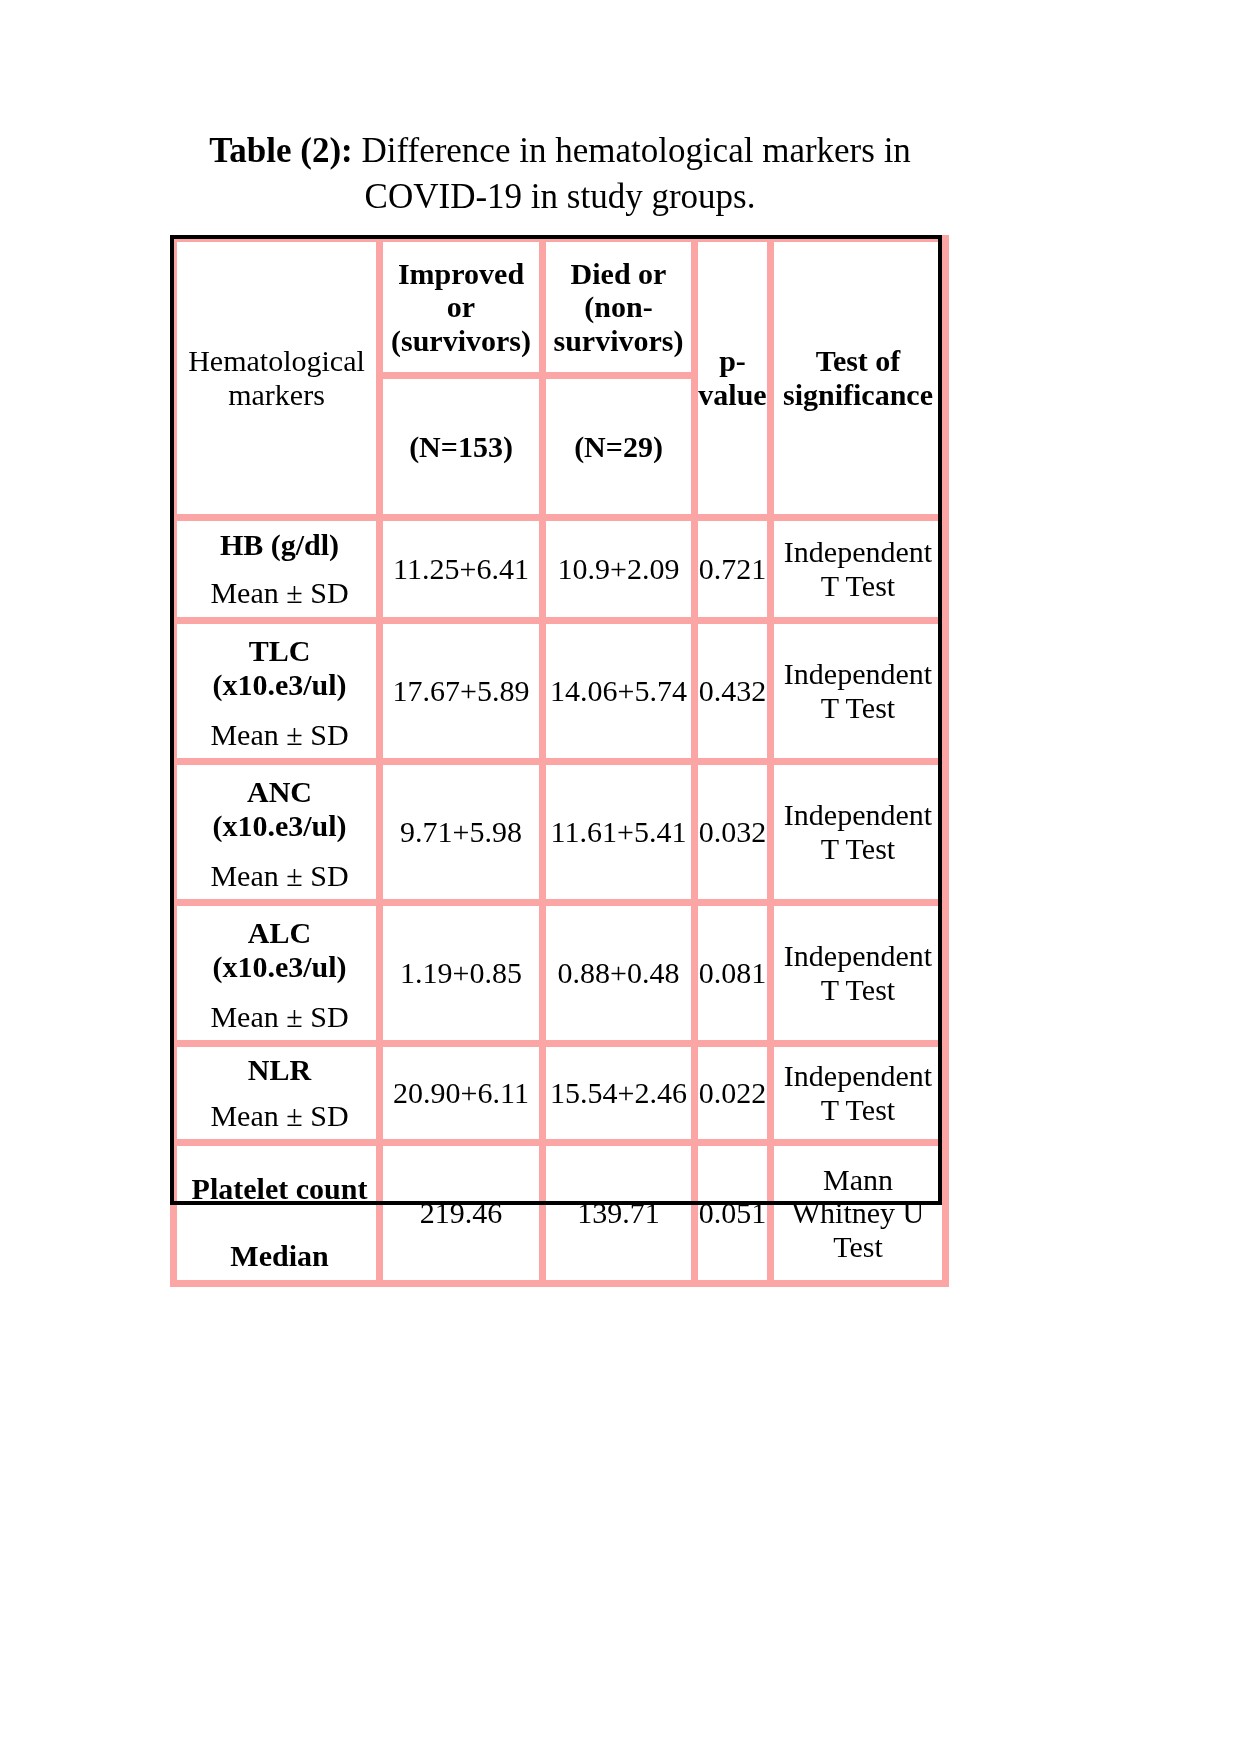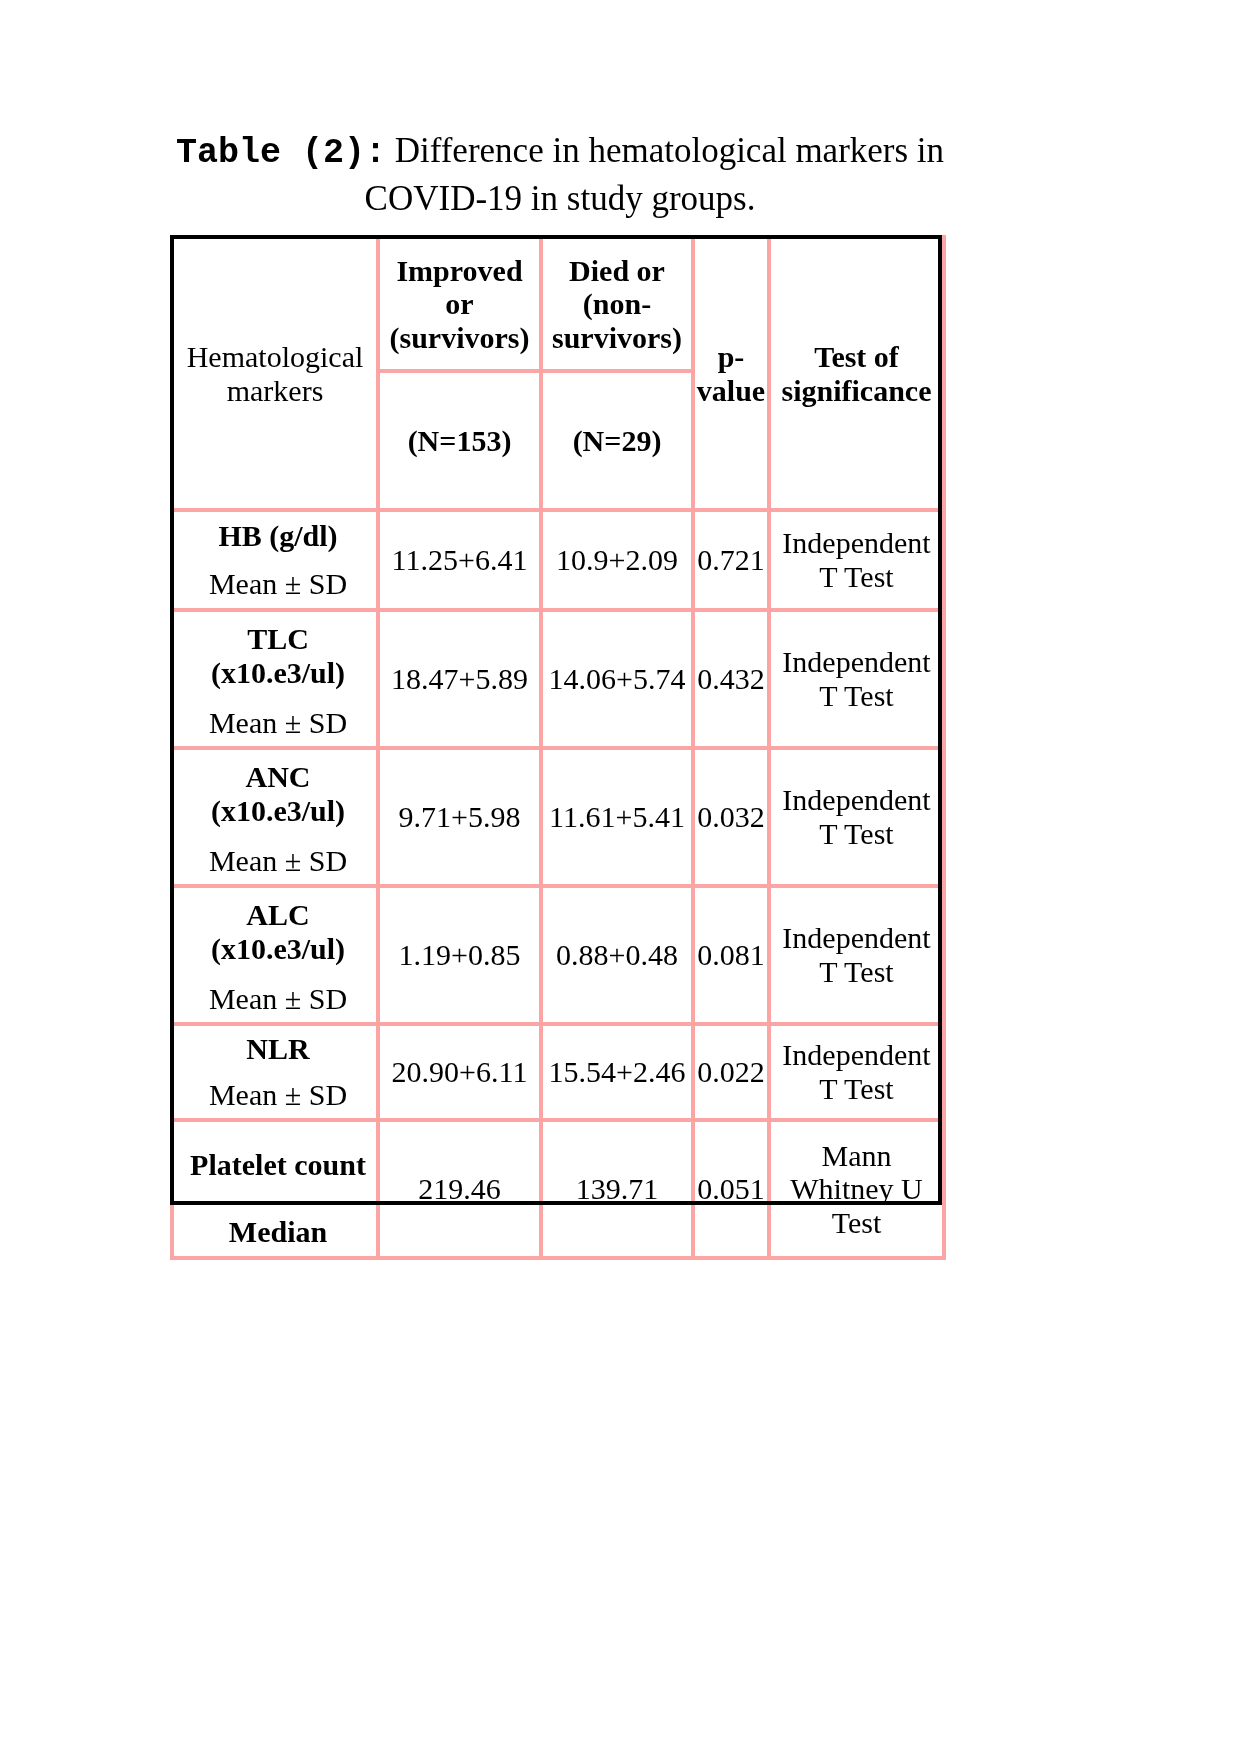--- a/index.html
+++ b/index.html
@@ -26,32 +26,31 @@
     position: absolute;
     left: 170px;
     top: 128px;
     width: 780px;
     text-align: center;
     font-size: 35px;
     line-height: 1.32;
   }
   .caption .lead {
     font-weight: bold;
-    font-family: Liberation Mono, monospace;
   }
   table.main {
     position: absolute;
     left: 170px;
     top: 235px;
     width: 772px;
     border-collapse: collapse;
     table-layout: fixed;
   }
   table.main td, table.main th {
-    border: 4px solid #fca5a5;
+    border: 7px solid #fca5a5;
     padding: 0;
     vertical-align: middle;
     text-align: center;
     font-size: 30px;
     line-height: 1.12;
   }
   .outer {
     position: absolute;
     left: 170px;
     top: 235px;
@@ -128,21 +127,21 @@
         <td rowspan="2" class="num">10.9+2.09</td>
         <td rowspan="2" class="num">0.721</td>
         <td rowspan="2" class="num">Independent T Test</td>
       </tr>
       <tr>
         <td class="marker-sub nt" style="height:48px">Mean ± SD</td>
       </tr>
 
       <tr>
         <td class="marker-cell nb" style="height:88px">TLC (x10.e3/ul)</td>
-        <td rowspan="2" class="num">18.47+5.89</td>
+        <td rowspan="2" class="num">17.67+5.89</td>
         <td rowspan="2" class="num">14.06+5.74</td>
         <td rowspan="2" class="num">0.432</td>
         <td rowspan="2" class="num">Independent T Test</td>
       </tr>
       <tr>
         <td class="marker-sub nt" style="height:46px">Mean ± SD</td>
       </tr>
 
       <tr>
         <td class="marker-cell nb" style="height:88px">ANC (x10.e3/ul)</td>

